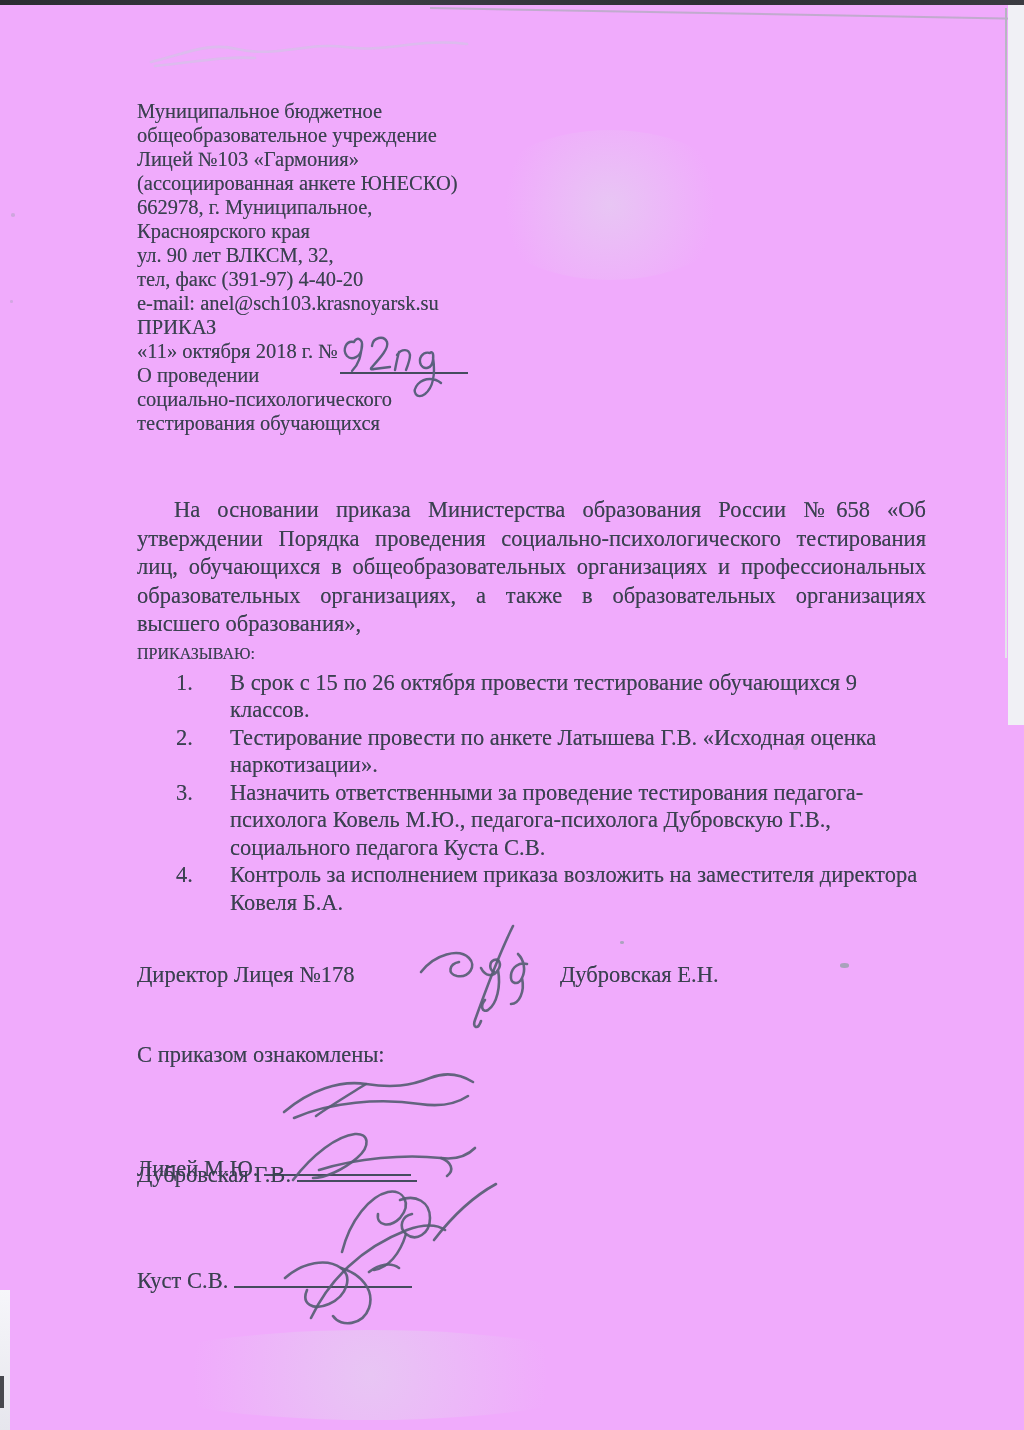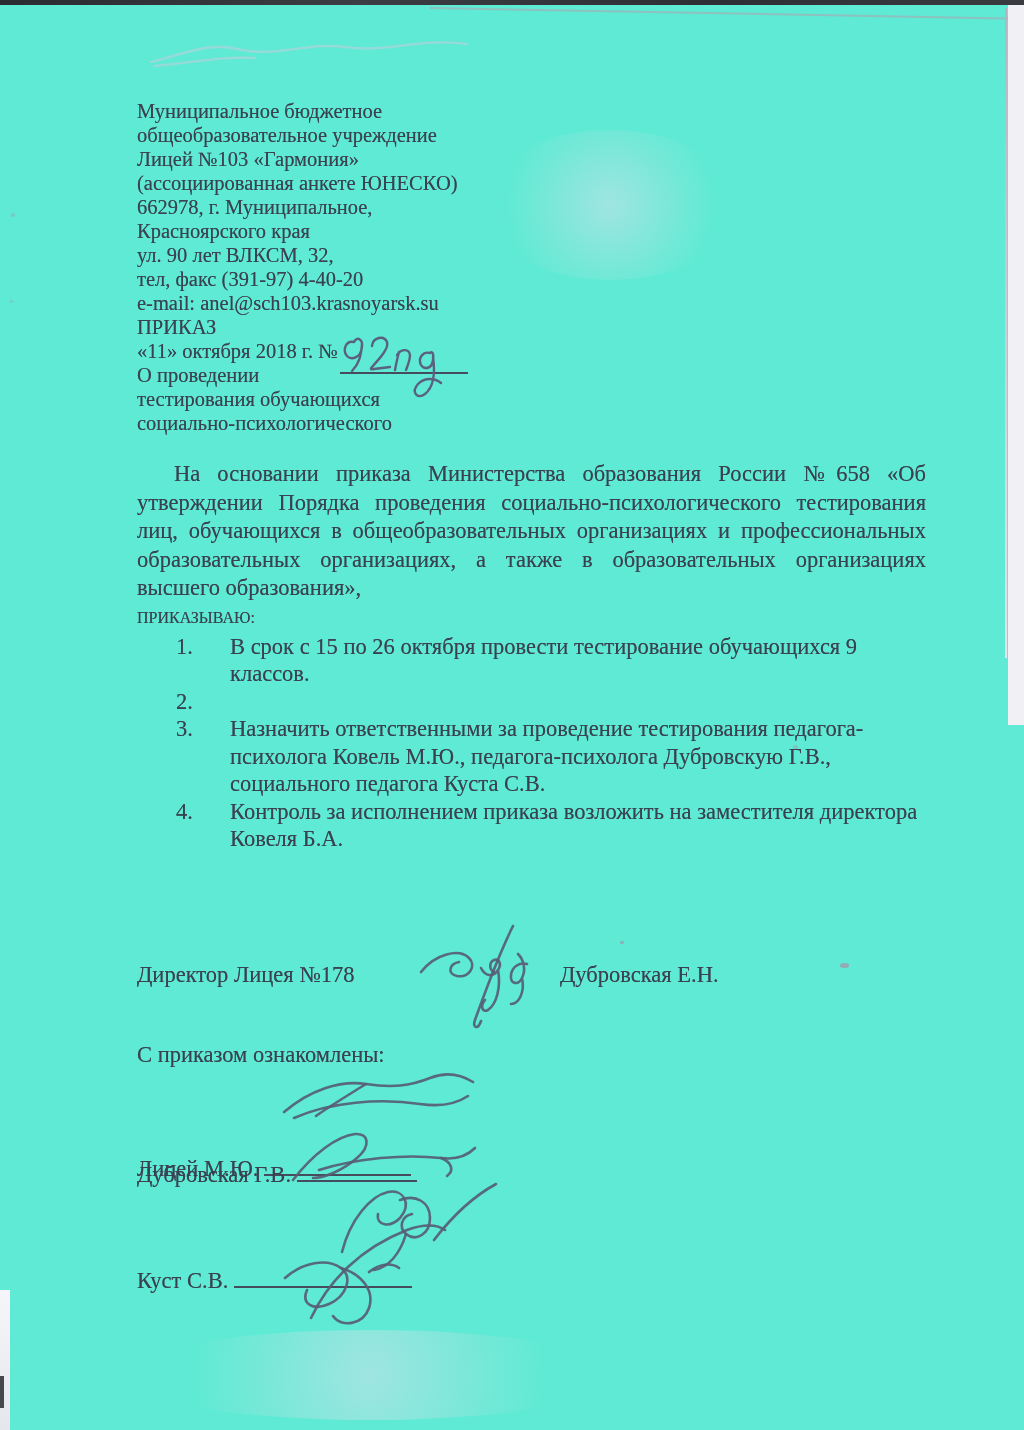--- a/index.html
+++ b/index.html
@@ -1,18 +1,18 @@
 <!DOCTYPE html>
 <html><head>
 <meta charset="utf-8">
 <style>
   html,body{margin:0;padding:0;background:#ffffff;}
   .page{
     position:relative; width:1024px; height:1430px; overflow:hidden;
-    background:#5eead4;
+    background:#f0abfc;
     font-family:"Liberation Serif","DejaVu Serif",serif;
     color:#3a4150;
   }
   .page *{box-sizing:border-box;}
   .soft{text-shadow:0 0 0.6px rgba(58,65,80,.55);}
 
   
   .edge-top{position:absolute;top:0;left:0;width:1024px;height:5px;
     background:linear-gradient(90deg,#2b2c32 0%,#3c3d44 35%,#2e2f35 70%,#3a3b41 100%);}
   .edge-top-diag{position:absolute;top:7px;left:430px;width:600px;height:2px;background:#a8aab5;
@@ -29,21 +29,21 @@
 
   
   .letterhead{position:absolute;left:137px;top:99px;width:380px;
     font-size:20.5px;line-height:24px;}
   .hline{white-space:nowrap;}
 
   
   .order-no{position:absolute;left:336px;top:326px;width:140px;height:84px;}
 
   
-  .flow{position:absolute;left:137px;top:460px;width:789px;}
+  .flow{position:absolute;left:137px;top:496px;width:789px;}
   .par{margin:0;font-size:22.5px;line-height:28.5px;text-align:justify;text-indent:37px;}
   .directive{font-size:16px;line-height:29px;}
   .olist{margin-top:1px;}
   .item{display:flex;font-size:22.5px;line-height:27.5px;}
   .item .num{flex:0 0 93px;padding-left:39px;}
   .item .txt{flex:1;}
 
   
   .abs{position:absolute;font-size:22.5px;}
   .sig-line{display:inline-block;height:26px;border-bottom:2px solid #454c5e;margin-left:6px;}
@@ -85,42 +85,43 @@
     <div class="hline">662978, г. Муниципальное,</div>
     <div class="hline">Красноярского края</div>
     <div class="hline">ул. 90 лет ВЛКСМ, 32,</div>
     <div class="hline">тел, факс (391-97) 4-40-20</div>
     <div class="hline">e-mail: anel@sch103.krasnoyarsk.su</div>
     <div class="hline">ПРИКАЗ</div>
     <div class="hline">
       <span>«11» октября 2018 г. №</span>
     </div>
     <div class="hline">О проведении</div>
+    <div class="hline">социально-психологического</div>
     <div class="hline">тестирования обучающихся</div>
-    <div class="hline">социально-психологического</div>
   </div>
 
   <svg class="hand order-no" viewBox="0 0 140 84" role="img" aria-label="92пg">
     <line x1="4" y1="47" x2="132" y2="47" stroke="#454c5e" stroke-width="2"></line>
     <path d="M18,16 C 10,14 6,24 11,30 C 16,35 25,31 26,21 C 27,13 21,10 18,16 M26,18 C 25,30 23,38 16,45"></path>
     <path d="M36,20 C 37,11 48,9 51,16 C 53,22 45,31 36,41 C 34,43 35,44 38,43 L54,41"></path>
     <path d="M63,26 C 61,33 60,39 59,44 M61,29 C 66,22 73,23 74,29 C 74,34 72,39 70,44"></path>
     <path d="M94,27 C 86,25 82,33 85,39 C 88,44 96,43 97,34 C 98,27 96,25 94,27 M97,31 C 99,45 99,60 89,68 C 81,74 75,66 82,58 C 89,51 99,52 105,57"></path>
   </svg>
 
   <div class="flow">
     <p class="par">На основании приказа Министерства образования России №658 «Об утверждении Порядка проведения социально-психологического тестирования лиц, обучающихся в общеобразовательных организациях и профессиональных образовательных организациях, а также в образовательных организациях высшего образования»,</p>
     <div class="directive">ПРИКАЗЫВАЮ:</div>
     <div class="olist">
       <div class="item">
         <span class="num">1.</span>
         <span class="txt">В срок с 15 по 26 октября провести тестирование обучающихся 9 классов.</span>
       </div>
       <div class="item">
         <span class="num">2.</span>
+        <span class="txt">Тестирование провести по анкете Латышева Г.В. «Исходная оценка наркотизации».</span>
       </div>
       <div class="item">
         <span class="num">3.</span>
         <span class="txt">Назначить ответственными за проведение тестирования педагога-психолога Ковель М.Ю., педагога-психолога Дубровскую Г.В., социального педагога Куста С.В.</span>
       </div>
       <div class="item">
         <span class="num">4.</span>
         <span class="txt">Контроль за исполнением приказа возложить на заместителя директора Ковеля Б.А.</span>
       </div>
     </div>

